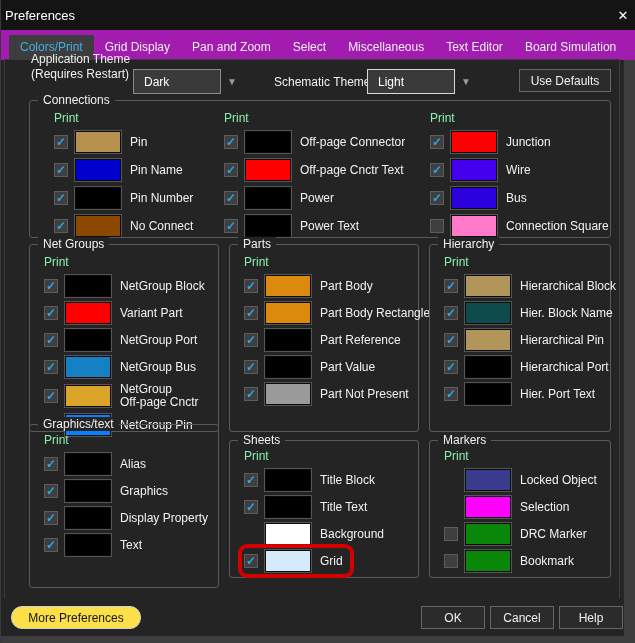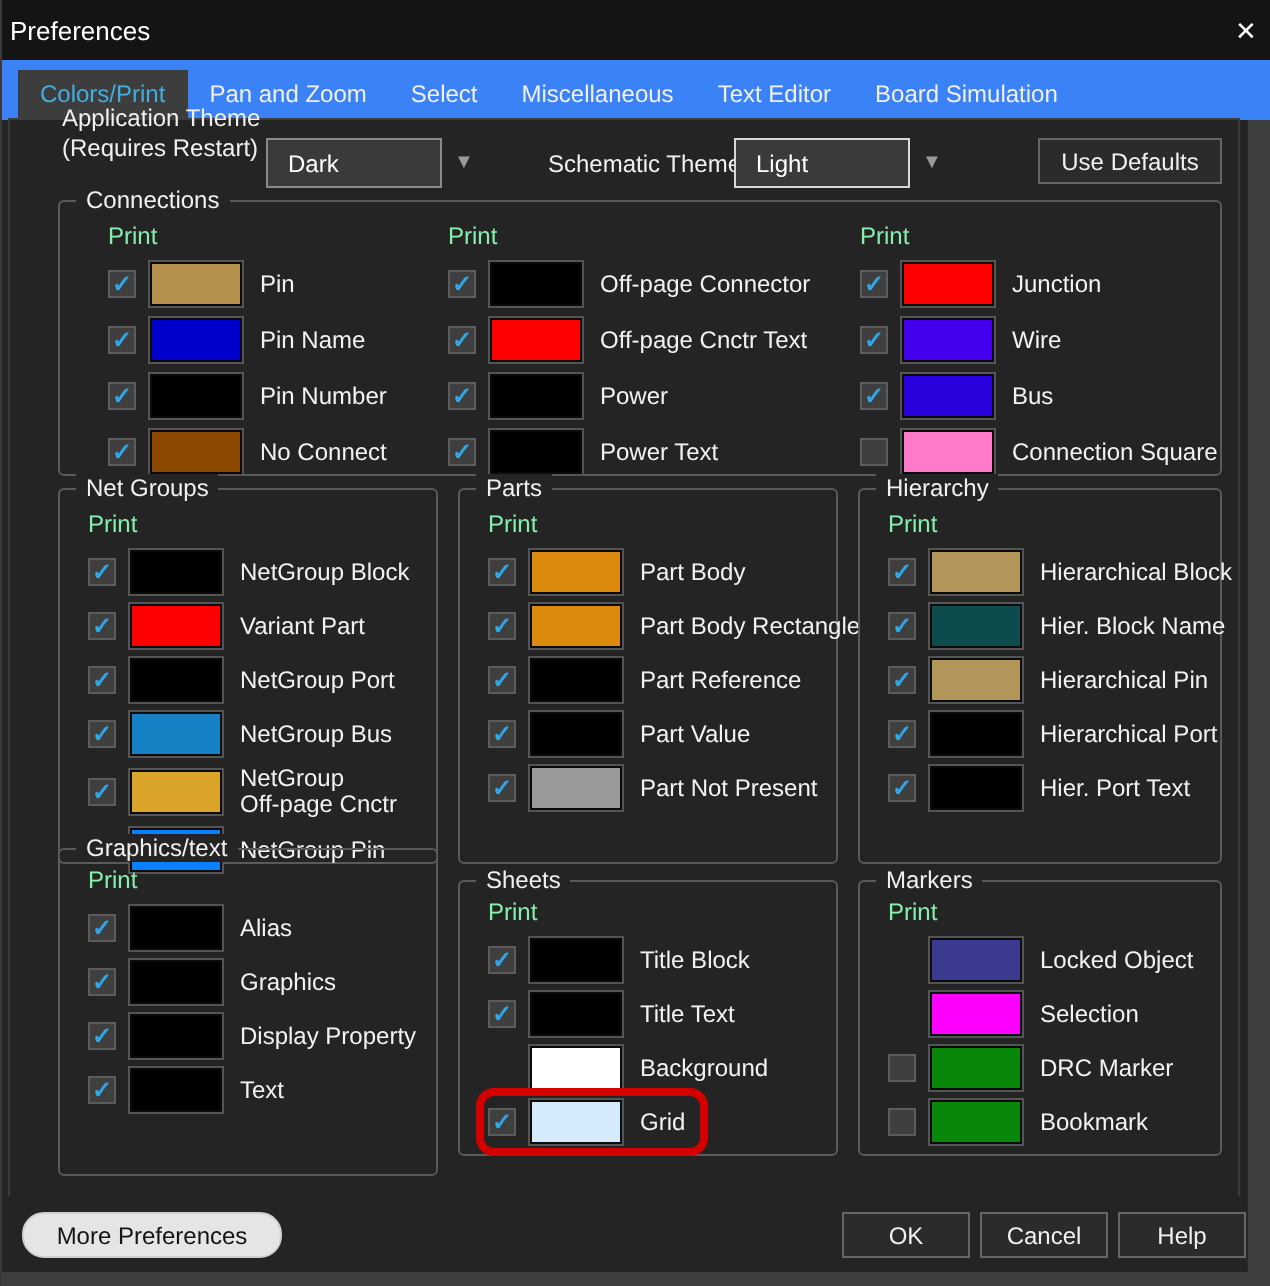--- a/index.html
+++ b/index.html
@@ -5,36 +5,36 @@
   *{margin:0;padding:0;box-sizing:border-box}
   html,body{background:#111}
   #app{position:relative;width:635px;height:643px;background:#242424;overflow:hidden;
        font-family:"Liberation Sans",sans-serif;color:#f0f0f0;border-left:1px solid #3a3a3a}
   
   .titlebar{position:absolute;left:0;top:0;width:635px;height:30px;background:#141414;
             display:flex;align-items:center;padding:0 4px}
   .titlebar .title{font-size:13px;color:#ffffff}
   .close{margin-left:auto;font-size:13px;color:#ffffff;width:18px;text-align:center;cursor:default}
   
-  .tabbar{position:absolute;left:0;top:30px;width:635px;height:30px;background:#3b82f6;
+  .tabbar{position:absolute;left:0;top:30px;width:635px;height:30px;background:#a21caf;
           display:flex;align-items:flex-end;padding-left:8px}
   .tab{font-size:12px;color:#f0f0f0;padding:5px 11px 6px 11px;white-space:nowrap}
   .tab.active{background:#3d3d3d;color:#42aee0}
   .pagepanel{position:absolute;left:3px;top:59px;width:616px;height:539px;border:1px solid #3c3c3c;border-bottom:none}
   
   .hlabel{position:absolute;font-size:12px;line-height:15px;color:#f0f0f0}
   .dd{position:absolute;height:25px;display:flex}
   .ddtext{width:88px;height:25px;background:#3a3a3a;border:1px solid #8a8a8a;
           display:flex;align-items:center;padding:0 10px;font-size:12px;color:#ffffff}
   .dd.focus .ddtext{border-color:#d8d8d8}
   .ddarrow{width:22px;height:25px;display:flex;align-items:center;justify-content:center;
            color:#9a9a9a;font-size:10px}
   .btn{position:absolute;height:23px;background:#2b2b2b;border:1px solid #666;
        color:#f0f0f0;font-size:12px;display:flex;align-items:center;justify-content:center;cursor:default}
-  .btn.light{background:#e5e5e5;color:#141414;border:1px solid #cfcfcf;border-radius:11px}
+  .btn.light{background:#fde047;color:#141414;border:1px solid #cfcfcf;border-radius:11px}
   
   .group{position:absolute;border:1px solid #5a5a5a;border-radius:3px}
   .legend{position:absolute;top:-8px;left:8px;background:#242424;padding:0 5px;font-size:12px;color:#f0f0f0;white-space:nowrap}
   .col{position:absolute}
   .print{font-size:12px;color:#86efac;margin:0 0 6px 0}
   .rows{display:flex;flex-direction:column}
   .row{display:flex;align-items:center;min-height:22px;margin-bottom:5px;white-space:nowrap}
   .conn .row{margin-bottom:6px}
   .cb{width:14px;height:14px;min-width:14px;background:#3f3f3f;border:1px solid #5c5c5c;
       margin-right:7px;display:flex;align-items:center;justify-content:center;
@@ -54,20 +54,21 @@
 
 <div id="app">
 
   <div class="titlebar">
     <span class="title">Preferences</span>
     <span class="close">✕</span>
   </div>
 
   <div class="tabbar">
       <div class="tab active" style="color: rgb(66, 174, 224);">Colors/Print</div>
+      <div class="tab">Grid Display</div>
       <div class="tab">Pan and Zoom</div>
       <div class="tab">Select</div>
       <div class="tab">Miscellaneous</div>
       <div class="tab">Text Editor</div>
       <div class="tab">Board Simulation</div>
     </div>
 
   <div class="pagepanel"></div>
 
   <div class="hlabel" style="left:30px;top:52px">

